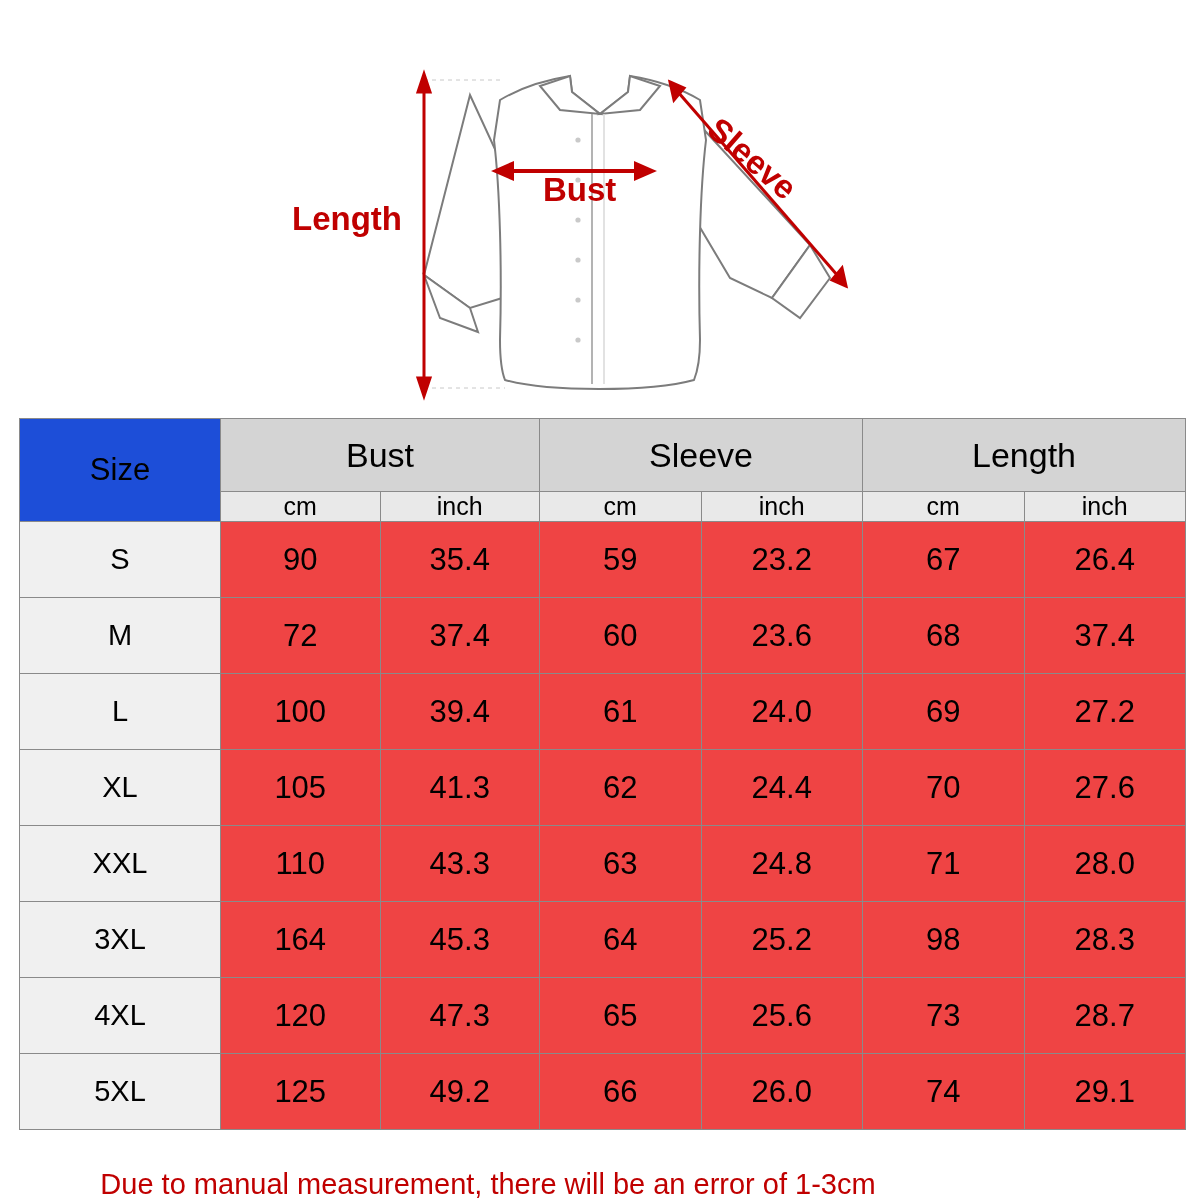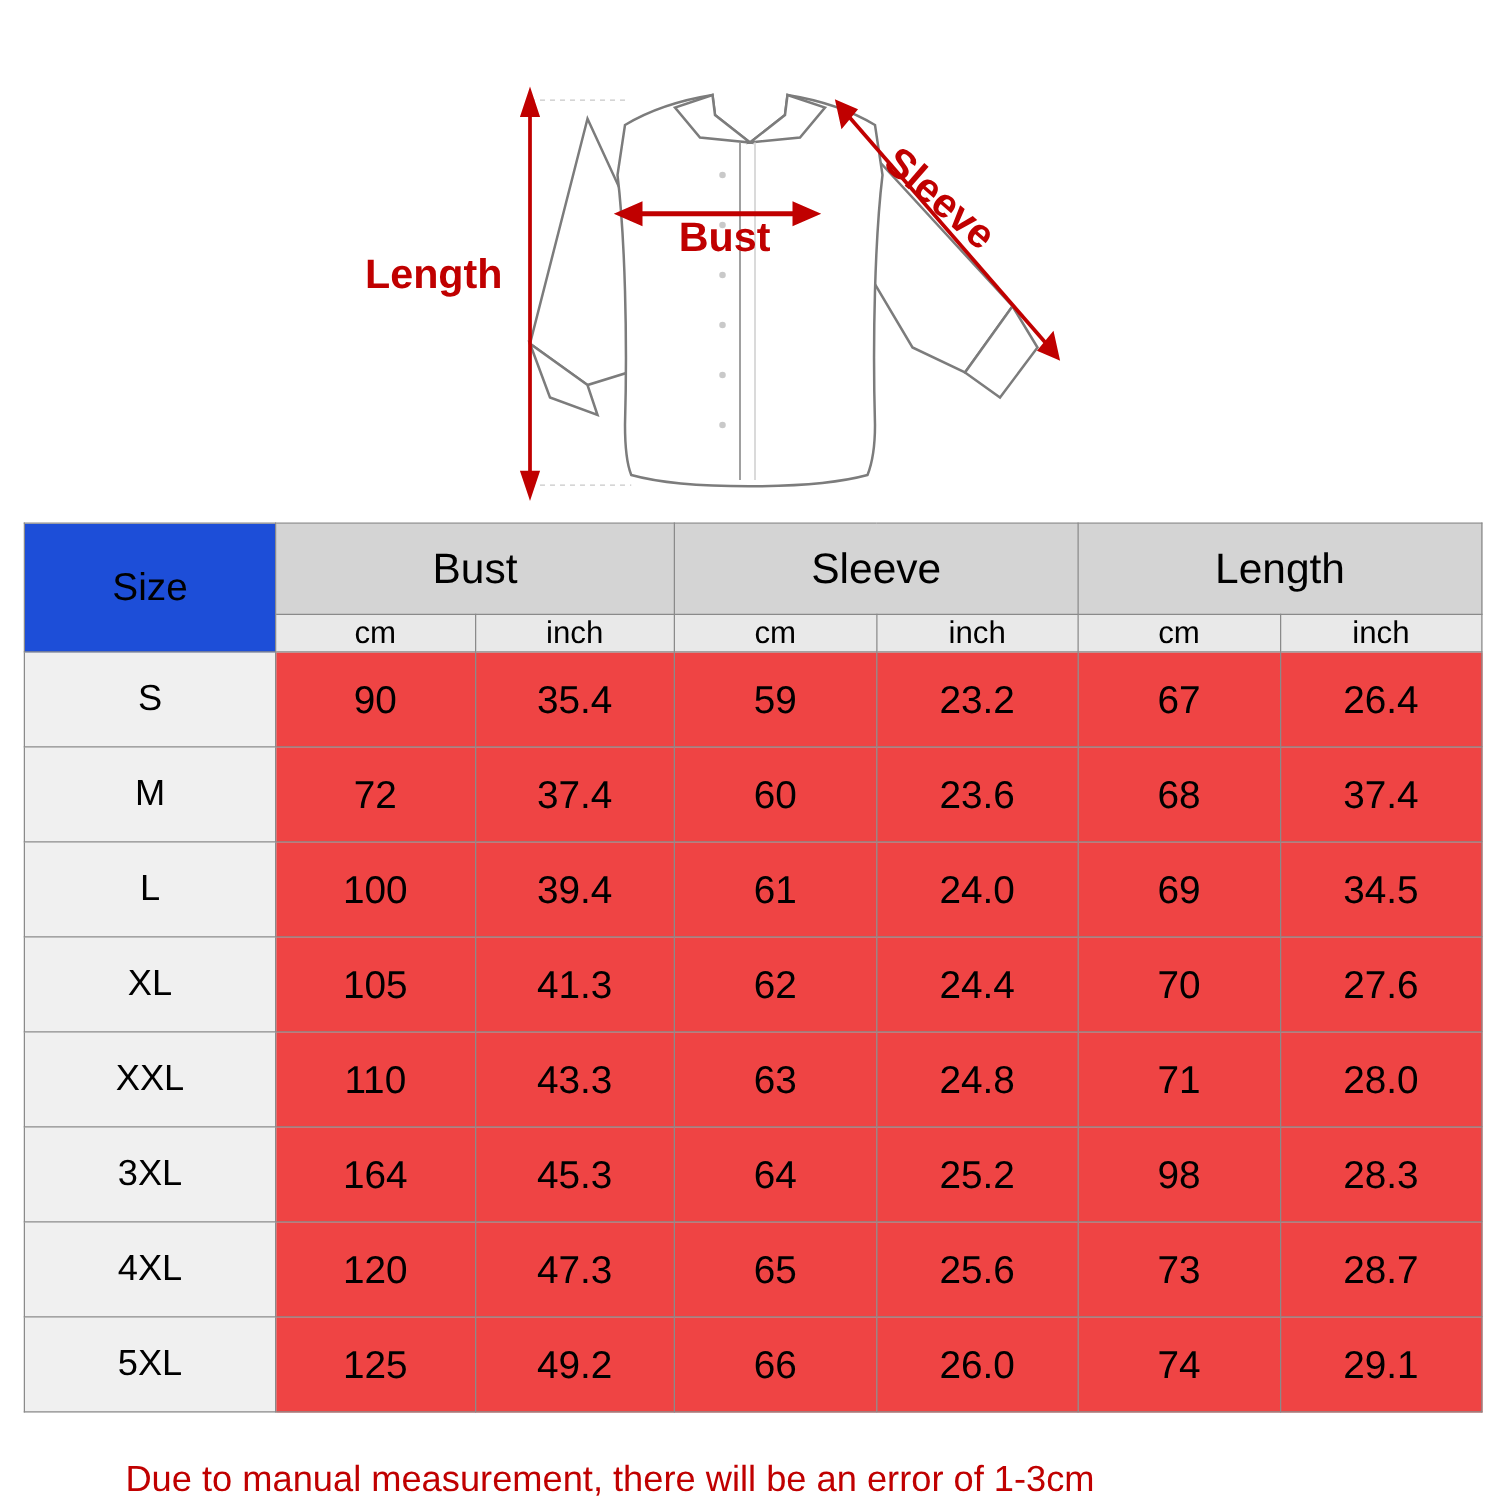--- a/index.html
+++ b/index.html
@@ -219,21 +219,21 @@
           <td class="val">68</td>
           <td class="val">37.4</td>
         </tr>
         <tr>
           <td class="col-size">L</td>
           <td class="val">100</td>
           <td class="val">39.4</td>
           <td class="val">61</td>
           <td class="val">24.0</td>
           <td class="val">69</td>
-          <td class="val">34.5</td>
+          <td class="val">27.2</td>
         </tr>
         <tr>
           <td class="col-size">XL</td>
           <td class="val">105</td>
           <td class="val">41.3</td>
           <td class="val">62</td>
           <td class="val">24.4</td>
           <td class="val">70</td>
           <td class="val">27.6</td>
         </tr>

